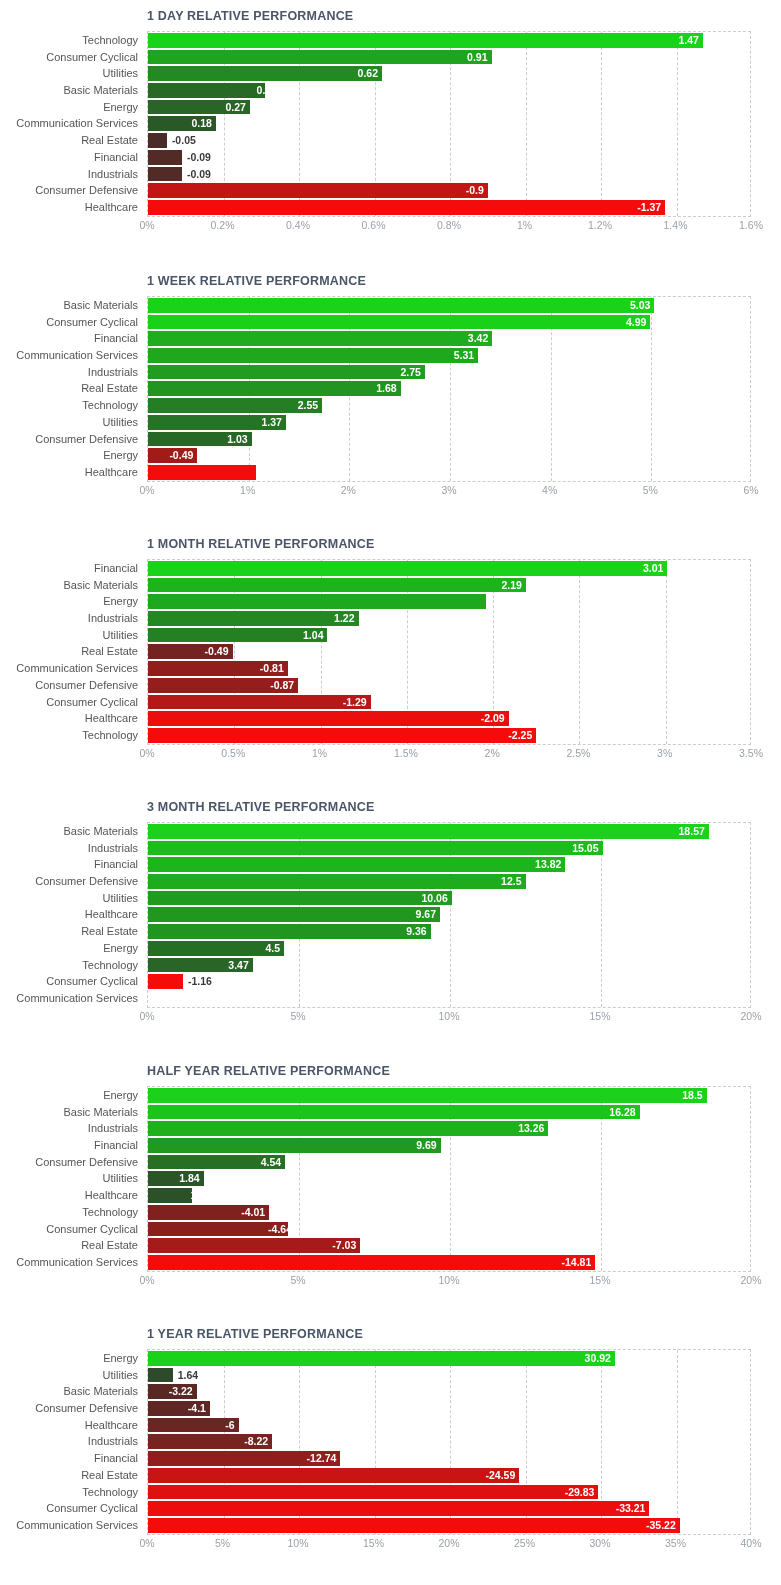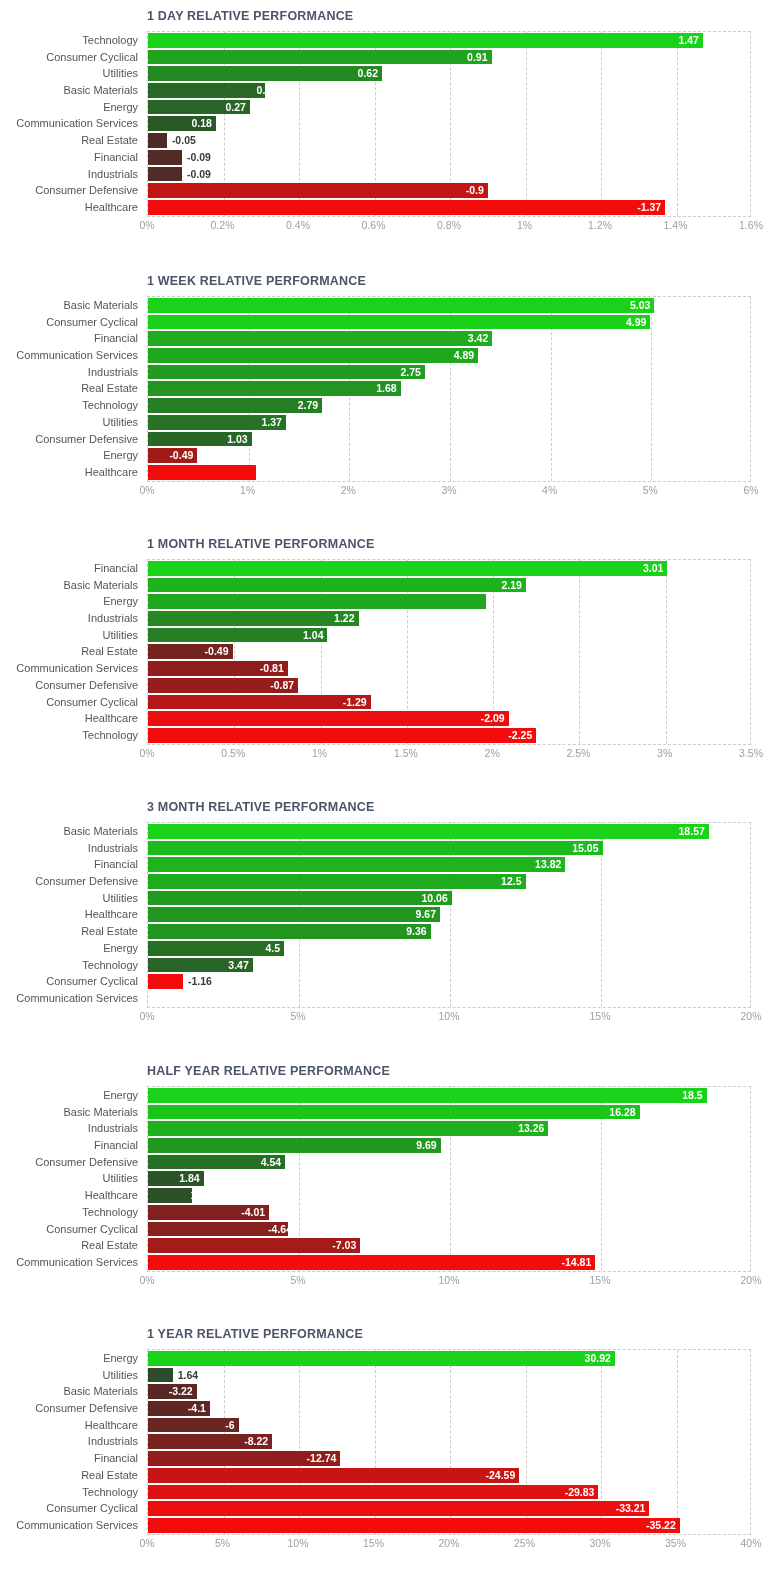--- a/index.html
+++ b/index.html
@@ -233,33 +233,33 @@
           <div class="bar-row">
             <div class="bar" style="width: 502.327px; background: rgb(25, 209, 25);"></div>
             <div class="bar-value inside" style="left: 0px; width: 502.327px;">4.99</div>
           </div>
           <div class="bar-row">
             <div class="bar" style="width: 344.28px; background: rgb(31, 172, 30);"></div>
             <div class="bar-value inside" style="left: 0px; width: 344.28px;">3.42</div>
           </div>
           <div class="bar-row">
             <div class="bar" style="width: 330.187px; background: rgb(31, 168, 30);"></div>
-            <div class="bar-value inside" style="left: 0px; width: 330.187px;">4.89</div>
+            <div class="bar-value inside" style="left: 0px; width: 330.187px;">5.31</div>
           </div>
           <div class="bar-row">
             <div class="bar" style="width: 276.833px; background: rgb(33, 155, 32);"></div>
             <div class="bar-value inside" style="left: 0px; width: 276.833px;">2.75</div>
           </div>
           <div class="bar-row">
             <div class="bar" style="width: 252.673px; background: rgb(34, 148, 33);"></div>
             <div class="bar-value inside" style="left: 0px; width: 252.673px;">1.68</div>
           </div>
           <div class="bar-row">
             <div class="bar" style="width: 174.153px; background: rgb(37, 126, 35);"></div>
-            <div class="bar-value inside" style="left: 0px; width: 174.153px;">2.79</div>
+            <div class="bar-value inside" style="left: 0px; width: 174.153px;">2.55</div>
           </div>
           <div class="bar-row">
             <div class="bar" style="width: 137.913px; background: rgb(39, 115, 37);"></div>
             <div class="bar-value inside" style="left: 0px; width: 137.913px;">1.37</div>
           </div>
           <div class="bar-row">
             <div class="bar" style="width: 103.687px; background: rgb(40, 104, 38);"></div>
             <div class="bar-value inside" style="left: 0px; width: 103.687px; border-radius: 6px;">1.03</div>
           </div>
           <div class="bar-row">

